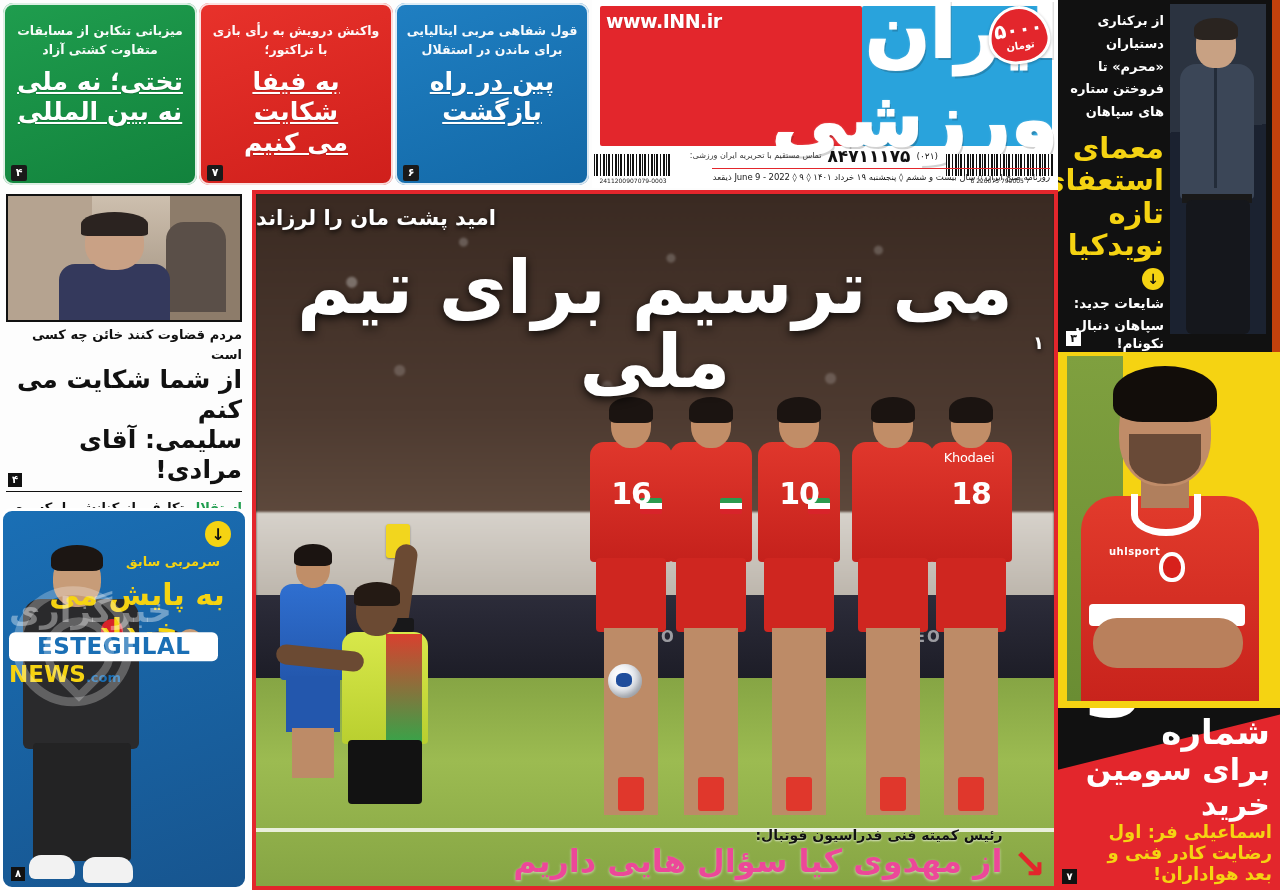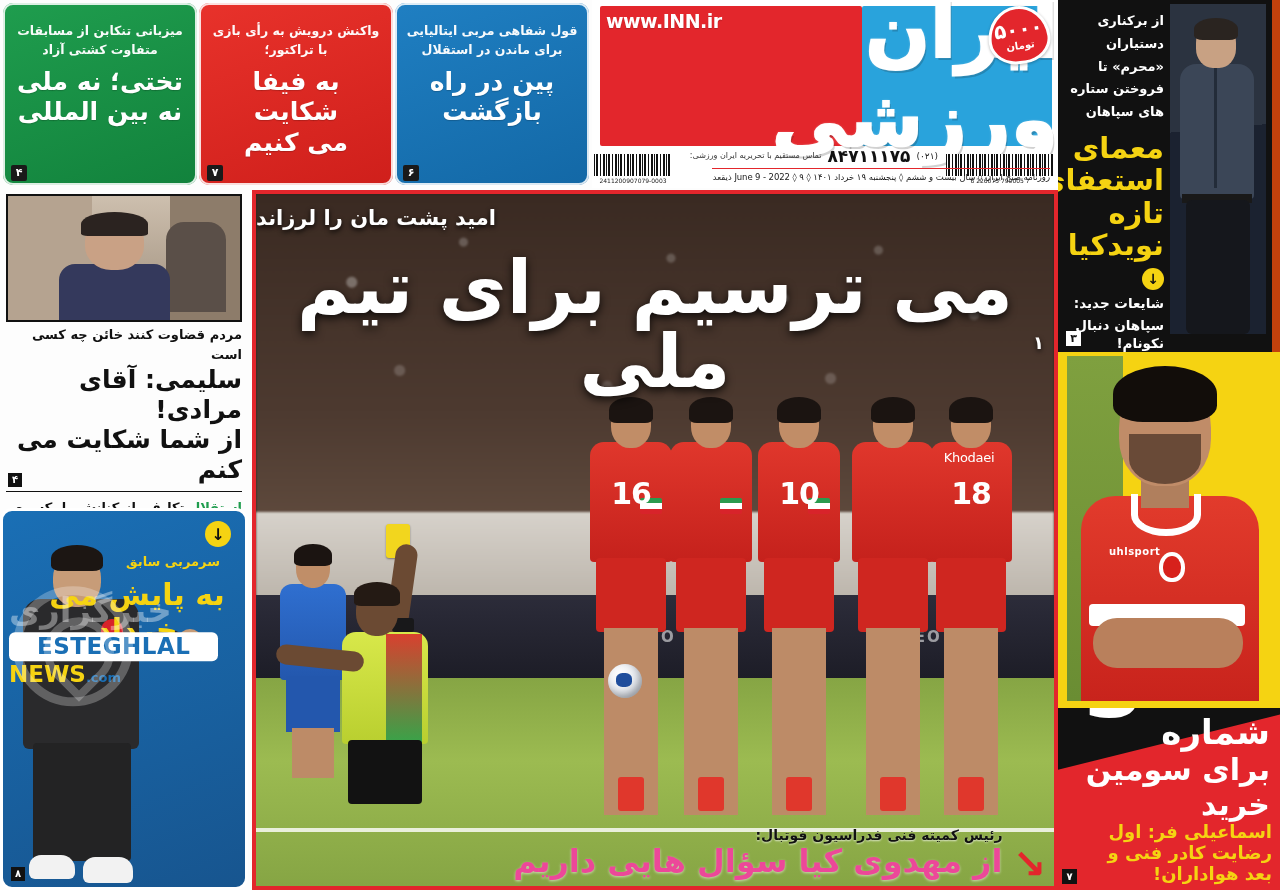--- a/index.html
+++ b/index.html
@@ -27,21 +27,21 @@
   }
   .teaser.green { background: linear-gradient(160deg,#1f9d4e,#12823c); }
   .teaser.red   { background: linear-gradient(160deg,#e8322b,#cf1f1b); }
   .teaser.blue  { background: linear-gradient(160deg,#1f7fc2,#1368a6); }
   .teaser-kicker {
     font-size: 12.5px; line-height: 1.55; font-weight: 600;
     opacity: .97; margin-bottom: 7px; letter-spacing: -.2px;
   }
   .teaser-title {
     font-size: 25px; line-height: 1.22; font-weight: 900;
-    letter-spacing: -1.2px; text-shadow: 0 1px 1px rgba(0,0,0,.18);
+    letter-spacing: -1.2px; text-shadow: 0 1px 1px rgba(0,0,0,.18); text-decoration: underline;
   }
   .pagenum {
     position: absolute; bottom: 4px; left: 8px;
     background: #1a1a1a; color: #fff; font-size: 11px; font-weight: 700;
     width: 16px; height: 16px; line-height: 16px; text-align: center;
     border-radius: 2px;
   }
 
   
   .masthead {
@@ -603,22 +603,22 @@
       <div class="sal-fig">
         <div class="sal-body"></div>
         <div class="sal-head"></div>
         <div class="sal-hair"></div>
       </div>
     </div>
 
     <div class="story">
       <div class="story-kicker">مردم قضاوت کنند خائن چه کسی است</div>
       <div class="story-title">
+        <div>از شما شکایت می کنم</div>
         <div>سلیمی: آقای مرادی!</div>
-        <div>از شما شکایت می کنم</div>
       </div>
       <div class="story-pg">۴</div>
     </div>
 
     <div class="hr-thin"></div>
 
     <div class="story">
       <div class="story-kicker">
         <span class="hl">استقلال</span><span> تکلیف بازیکنانش را یکسره کرد</span>
       </div>

